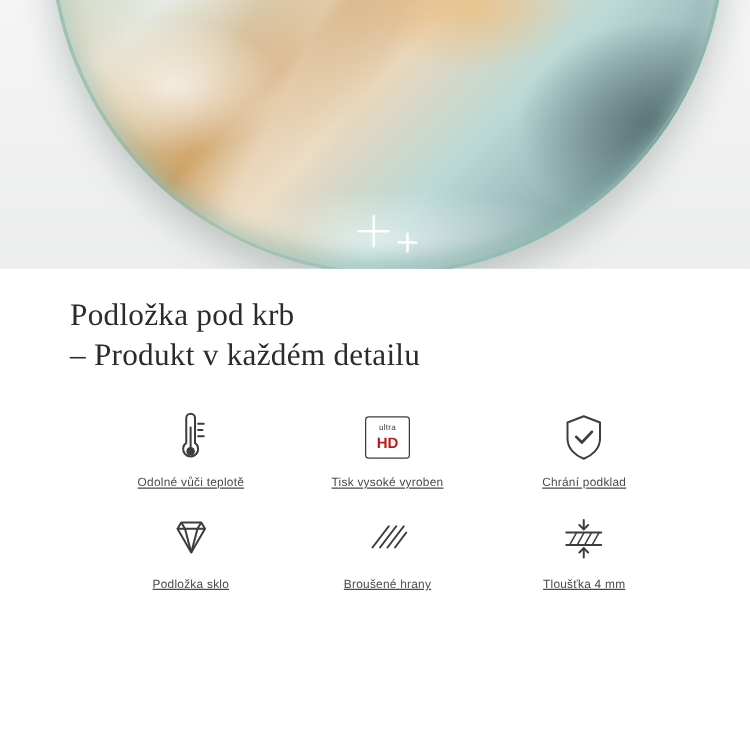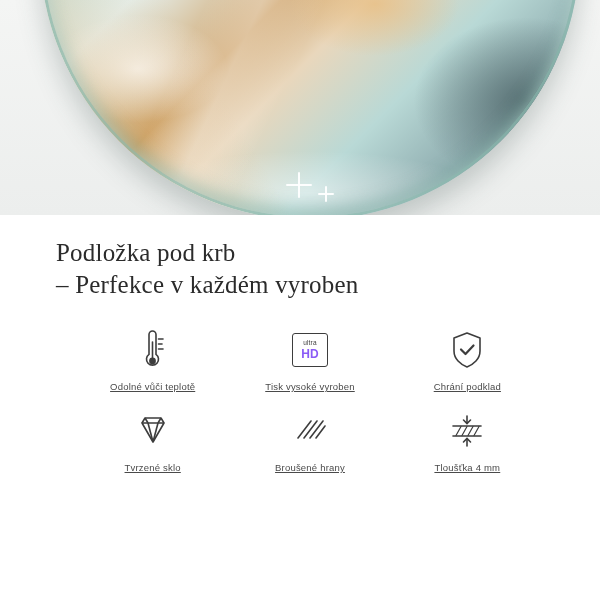--- a/index.html
+++ b/index.html
@@ -146,41 +146,41 @@
     height: 32px;
     border: 1.6px solid #3d3d3d;
     border-radius: 3px;
     display: flex;
     flex-direction: column;
     align-items: center;
     justify-content: center;
     line-height: 1;
   }
   .ultrahd .u1 { font-size: 6.5px; color: #3d3d3d; letter-spacing: 0.2px; }
-  .ultrahd .u2 { font-size: 12px; font-weight: bold; color: #8b5cf6; margin-top: 1px; }
+  .ultrahd .u2 { font-size: 12px; font-weight: bold; color: #b91c1c; margin-top: 1px; }
 </style>
 </head>
 <body>
 
 <div class="page">
 
   <div class="hero">
     <div class="hero-bg"></div>
     <div class="board">
       <div class="board-art"></div>
       <div class="board-rim"></div>
     </div>
     <div class="sparkle s1"></div>
     <div class="sparkle s2"></div>
   </div>
 
   <div class="content">
     <h1 class="headline">
       <span>Podložka pod krb</span>
-      <span class="l2">– Perfekce v každém vyroben</span>
+      <span class="l2">– Produkt v každém detailu</span>
     </h1>
 
     <div class="features">
 
       <div class="feature">
         <div class="feature-icon">
           <svg width="40" height="44" viewBox="0 0 40 44" fill="none" stroke="#3d3d3d" stroke-width="1.6" stroke-linecap="round">
             <path d="M16 6.5a3.5 3.5 0 0 1 7 0v19.8a6 6 0 1 1-7 0z"></path>
             <line x1="19.5" y1="14" x2="19.5" y2="30"></line>
             <circle cx="19.5" cy="33" r="3.4" fill="#3d3d3d" stroke="none"></circle>
@@ -216,21 +216,21 @@
         <div class="feature-icon">
           <svg width="42" height="38" viewBox="0 0 42 38" fill="none" stroke="#3d3d3d" stroke-width="1.6" stroke-linejoin="round">
             <path d="M10 11 H32 L21 30 Z"></path>
             <path d="M10 11 L13 6 H29 L32 11"></path>
             <line x1="13" y1="6" x2="16" y2="11"></line>
             <line x1="29" y1="6" x2="26" y2="11"></line>
             <line x1="16" y1="11" x2="21" y2="30"></line>
             <line x1="26" y1="11" x2="21" y2="30"></line>
           </svg>
         </div>
-        <div class="feature-label">Tvrzené sklo</div>
+        <div class="feature-label">Podložka sklo</div>
       </div>
 
       <div class="feature">
         <div class="feature-icon">
           <svg width="42" height="34" viewBox="0 0 42 34" fill="none" stroke="#3d3d3d" stroke-width="1.6" stroke-linecap="round">
             <line x1="9" y1="24" x2="22" y2="7"></line>
             <line x1="15" y1="24" x2="28" y2="7"></line>
             <line x1="21" y1="24" x2="34" y2="7"></line>
             <line x1="27" y1="24" x2="36" y2="12"></line>
           </svg>

